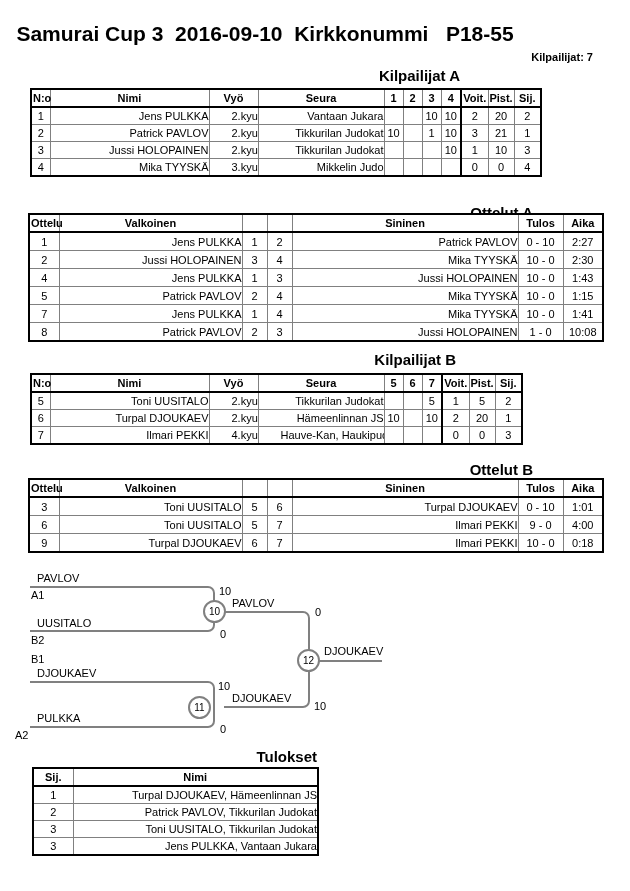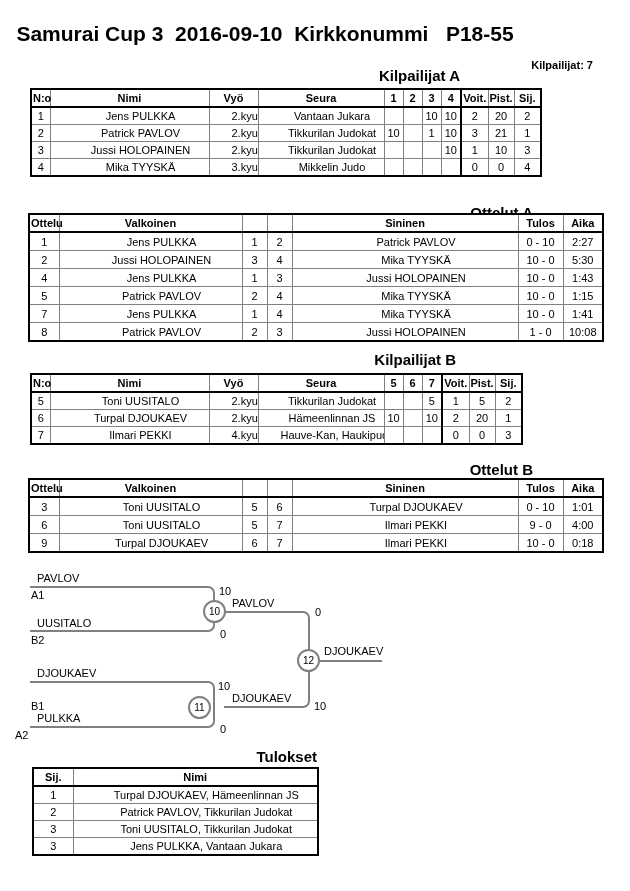--- a/index.html
+++ b/index.html
@@ -1,28 +1,28 @@
 <!DOCTYPE html>
 <html><head>
 <meta charset="utf-8">
 <style>
   html,body{margin:0;padding:0;}
   body{width:630px;height:891px;background:#fff;position:relative;
        font-family:"Liberation Sans","DejaVu Sans",sans-serif;color:#000;overflow:hidden;}
   .page-title{position:absolute;left:0;top:22px;width:530px;text-align:center;
               font-size:21px;font-weight:bold;white-space:pre;}
-  .comp-count{position:absolute;right:37px;top:51px;font-size:11px;font-weight:bold;margin-top:8px;}
+  .comp-count{position:absolute;right:37px;top:51px;font-size:11px;font-weight:bold;}
   .sec-title{position:absolute;font-size:15px;font-weight:bold;text-align:right;white-space:nowrap;}
   table.grid{position:absolute;border-collapse:collapse;table-layout:fixed;background:#fff;
              border:2px solid #000;}
   .grid th{border:1px solid #808080;border-bottom:2px solid #000;font-size:11px;font-weight:bold;
            text-align:center;padding:0;height:16px;overflow:visible;white-space:nowrap;}
   .grid td{border:1px solid #808080;font-size:11px;padding:0;height:16px;text-align:center;
            overflow:hidden;white-space:nowrap;}
-  .grid .l{text-align:center;padding-left:22px;}
+  .grid .l{text-align:right;padding-left:22px;}
   .grid th.hl{text-align:right;padding-left:1px;}
   .grid .thick-l{border-left:2px solid #000;}
   table.match td{height:17px;}
   table.results td{height:16px;}
   
   .bk-box{position:absolute;box-sizing:border-box;border:2px solid #808080;border-left:none;
           border-radius:0 7px 7px 0;}
   .bk-line{position:absolute;border-top:2px solid #808080;}
   .bk-circle{position:absolute;box-sizing:border-box;width:23px;height:23px;border:2px solid #808080;
              border-radius:50%;background:#fff;font-size:10px;line-height:19px;text-align:center;z-index:2;}
@@ -152,21 +152,21 @@
       <td>0 - 10</td>
       <td>2:27</td>
     </tr>
     <tr>
       <td>2</td>
       <td class="l">Jussi HOLOPAINEN</td>
       <td>3</td>
       <td>4</td>
       <td class="l">Mika TYYSKÄ</td>
       <td>10 - 0</td>
-      <td>5:30</td>
+      <td>2:30</td>
     </tr>
     <tr>
       <td>4</td>
       <td class="l">Jens PULKKA</td>
       <td>1</td>
       <td>3</td>
       <td class="l">Jussi HOLOPAINEN</td>
       <td>10 - 0</td>
       <td>1:43</td>
     </tr>
@@ -329,21 +329,21 @@
 
   <div class="bk-name" style="left:37px;top:572px">PAVLOV</div>
   <div class="bk-seed" style="left:31px;top:589px">A1</div>
   <div class="bk-score" style="left:219px;top:585px">10</div>
 
   <div class="bk-name" style="left:37px;top:617px">UUSITALO</div>
   <div class="bk-seed" style="left:31px;top:634px">B2</div>
   <div class="bk-score" style="left:220px;top:628px">0</div>
 
   <div class="bk-name" style="left:37px;top:667px">DJOUKAEV</div>
-  <div class="bk-seed" style="left:31px;top:700px">B1</div>
+  <div class="bk-seed" style="left:31px;top:653px">B1</div>
   <div class="bk-score" style="left:218px;top:680px">10</div>
 
   <div class="bk-name" style="left:37px;top:712px">PULKKA</div>
   <div class="bk-seed" style="left:15px;top:729px">A2</div>
   <div class="bk-score" style="left:220px;top:723px">0</div>
 
   <div class="bk-circle" style="left:203px;top:600px">10</div>
   <div class="bk-name" style="left:232px;top:597px">PAVLOV</div>
   <div class="bk-score" style="left:315px;top:606px">0</div>
 

